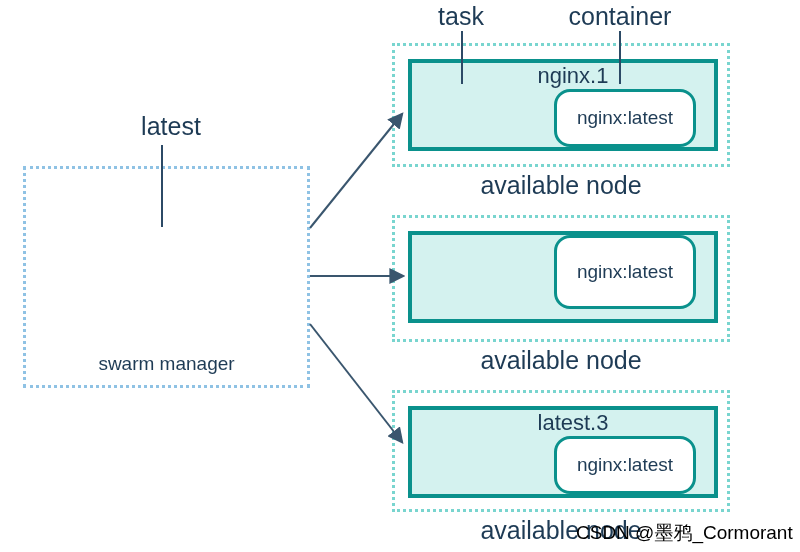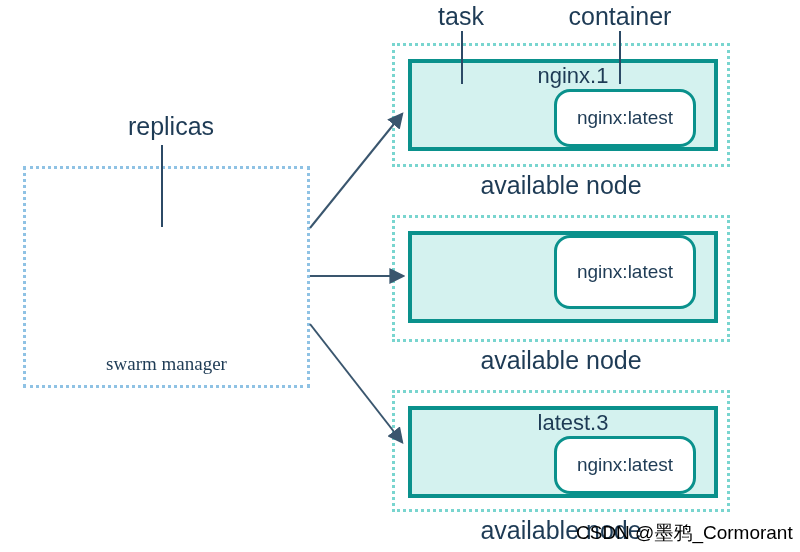--- a/index.html
+++ b/index.html
@@ -57,21 +57,20 @@
     font-size: 27px;
     line-height: 37px;
     text-align: center;
   }
   .manager-caption {
     position: absolute;
     left: 0; top: 184px;
     width: 100%;
     text-align: center;
     font-size: 19px;
-    font-family: Liberation Serif, serif;
   }
 
   
   .node {
     position: absolute;
     left: 392px;
     width: 338px;
     z-index: 1;
   }
   .node-1 { top: 43px; }
@@ -142,21 +141,21 @@
       </marker>
     </defs>
     <line x1="162" y1="145" x2="162" y2="227" stroke-width="2" stroke="#2c4a66"></line>
     <line x1="462" y1="31" x2="462" y2="84" stroke-width="2" stroke="#2c4a66"></line>
     <line x1="620" y1="31" x2="620" y2="84" stroke-width="2" stroke="#2c4a66"></line>
     <line x1="310" y1="228" x2="402" y2="114" stroke-width="2" marker-end="url(#ah)" stroke="#3a566e"></line>
     <line x1="310" y1="276" x2="403" y2="276" stroke-width="2" marker-end="url(#ah)" stroke="#3a566e"></line>
     <line x1="310" y1="324" x2="402" y2="442" stroke-width="2" marker-end="url(#ah)" stroke="#3a566e"></line>
   </svg>
 
-  <div class="float-label label-service">replicas</div>
+  <div class="float-label label-service">latest</div>
   <div class="float-label label-container">container</div>
   <div class="float-label label-task">task</div>
 
   <div class="manager-group">
     <div class="manager-caption">swarm manager</div>
   </div>
 
   <div class="node node-1">
     <div class="node-dotted">
       <div class="task-box">

